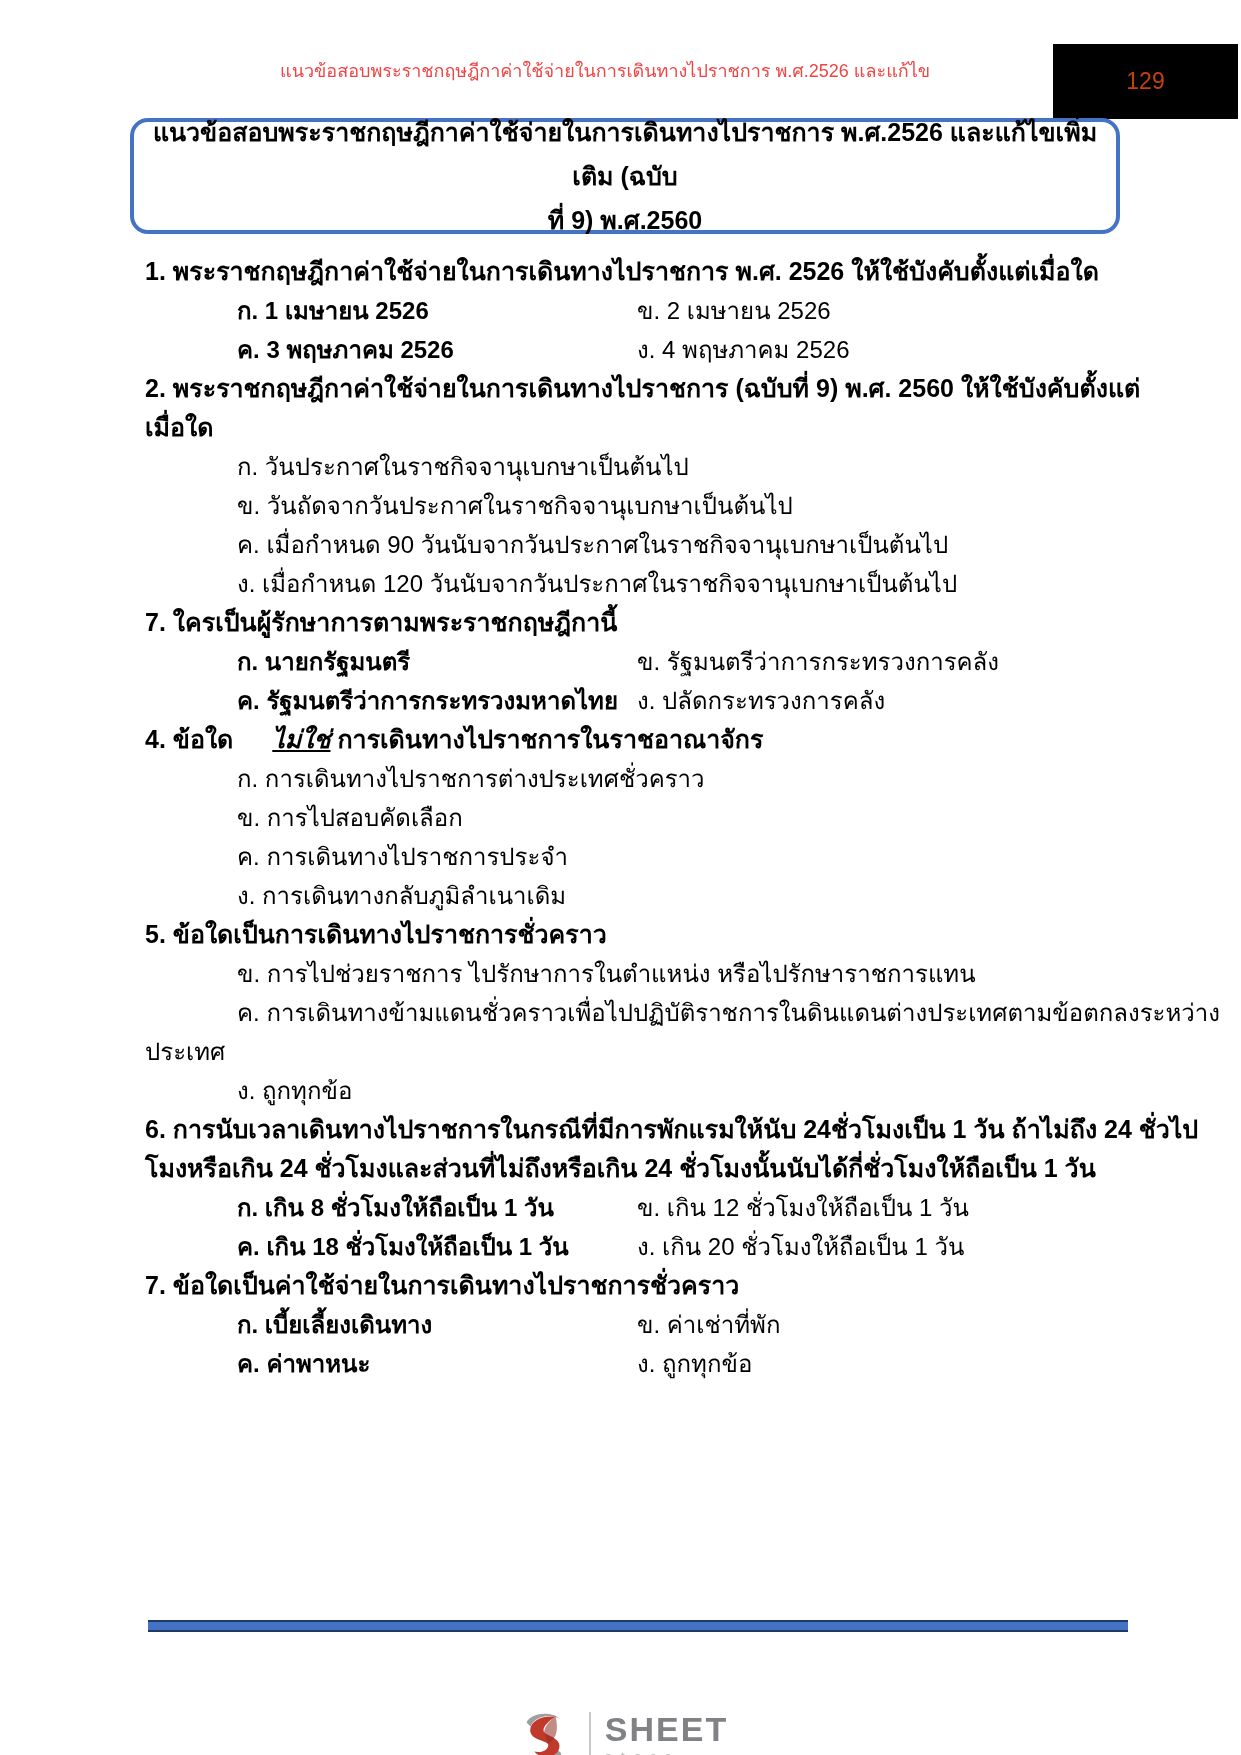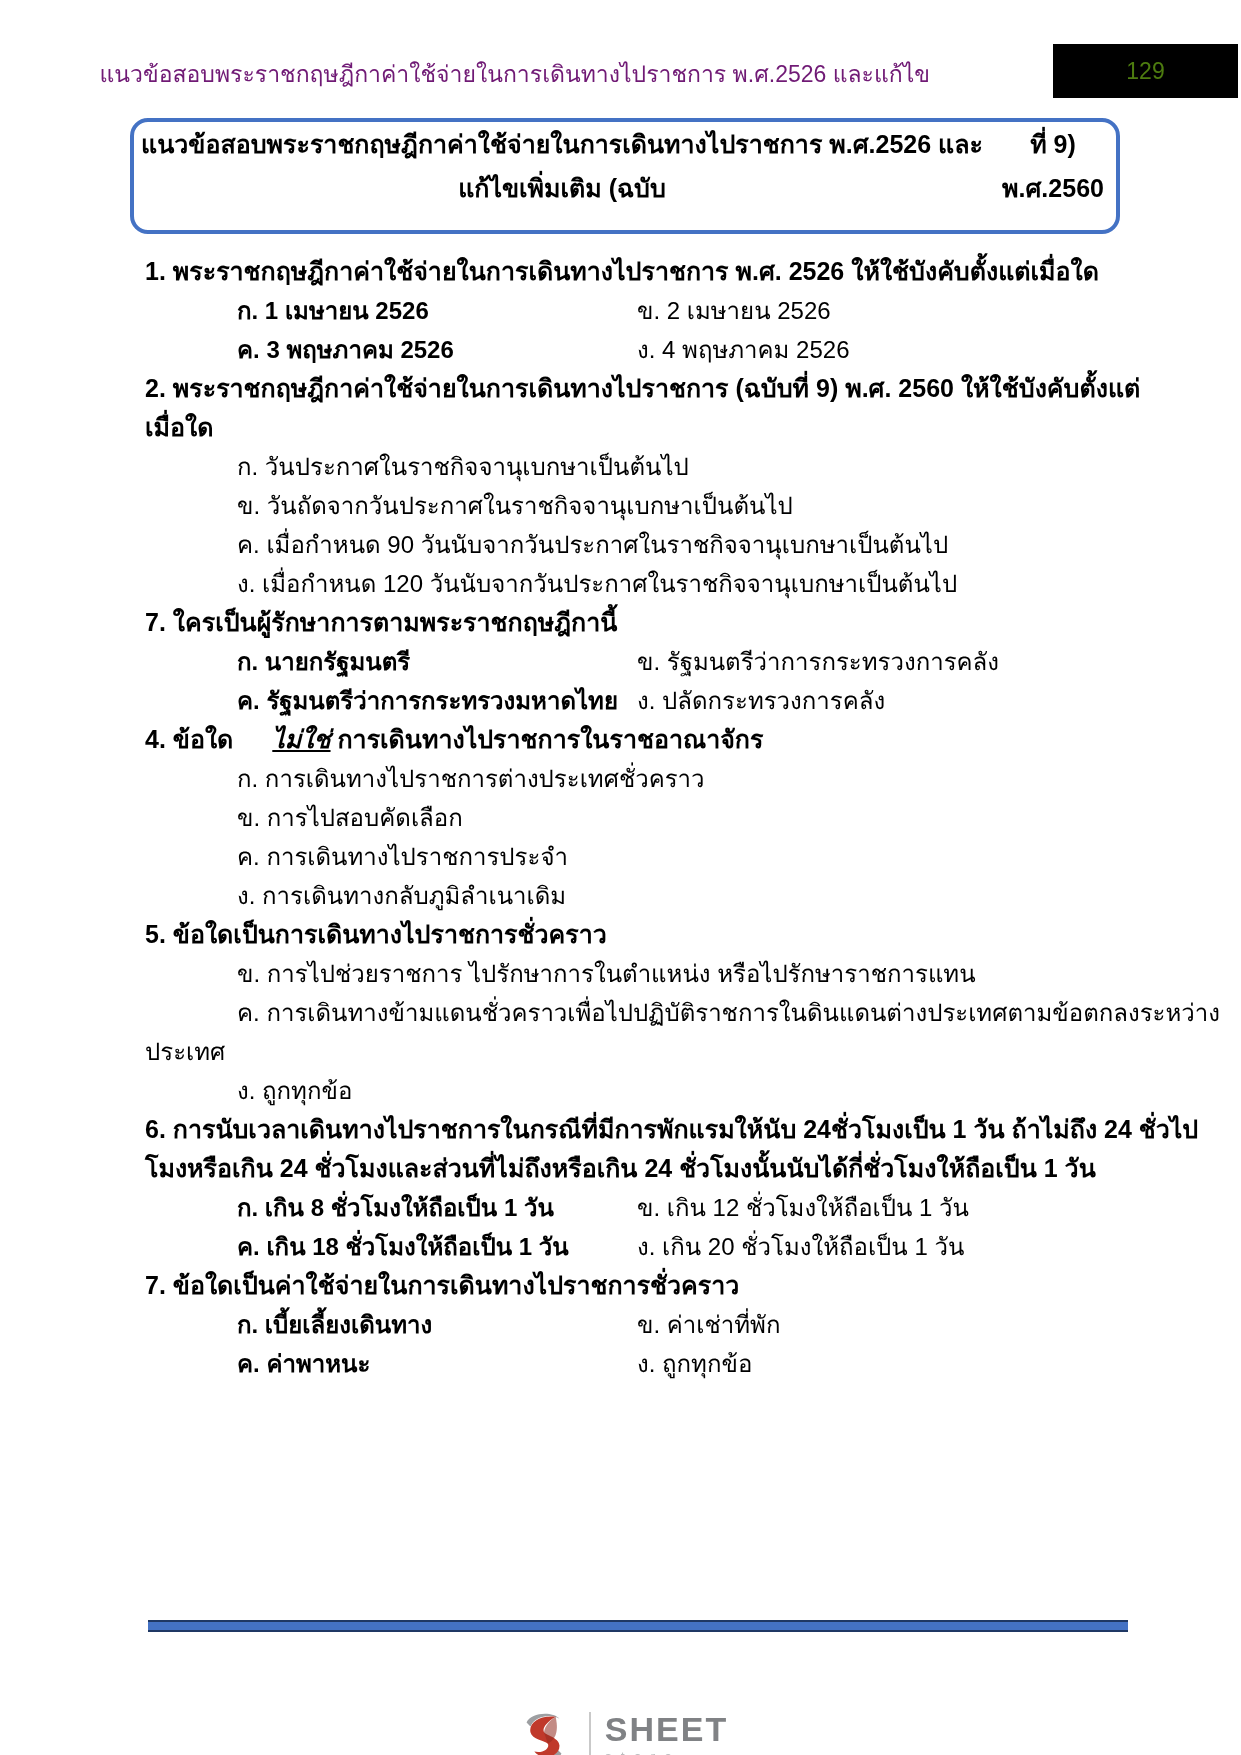--- a/index.html
+++ b/index.html
@@ -5,33 +5,33 @@
   html,body { margin:0; padding:0; background:#ffffff; }
   body {
     width:1241px; height:1755px; position:relative;
     font-family:"Liberation Sans", sans-serif; color:#000000;
   }
   .page { position:absolute; inset:0; }
 
   
   .header-title {
     position:absolute; top:56px; right:311px;
-    font-size:23px; color:#701a75; white-space:nowrap;
+    font-size:18px; color:#ef4444; white-space:nowrap;
   }
   .page-num-box {
-    position:absolute; top:44px; left:1053px; width:185px; height:54px;
-    background:#000000; color:#4d7c0f; display:flex;
+    position:absolute; top:44px; left:1053px; width:185px; height:75px;
+    background:#000000; color:#c2410c; display:flex;
     align-items:center; justify-content:center; font-size:23px;
   }
 
   
   .title-box {
     position:absolute; left:130px; top:118px; width:982px; height:108px;
     border:4px solid #4472C4; border-radius:18px; background:#ffffff;
-    display:flex; flex-direction:row; justify-content:center;
+    display:flex; flex-direction:column; justify-content:center;
     text-align:center; font-weight:bold; font-size:25px; line-height:44px;
   }
 
   
   .content { position:absolute; left:145px; top:252px; width:966px; }
   .q-line  { font-weight:bold; font-size:25px; line-height:39px; height:39px; white-space:nowrap; }
   .q-line .emph { font-style:italic; text-decoration:underline;margin-left:32px; }
   .opt-row { font-size:24px; line-height:39px; height:39px; padding-left:92px; white-space:nowrap; }
   .opt-row.noindent { padding-left:0; }
   .opt-row.two { display:flex; padding-left:0; }

